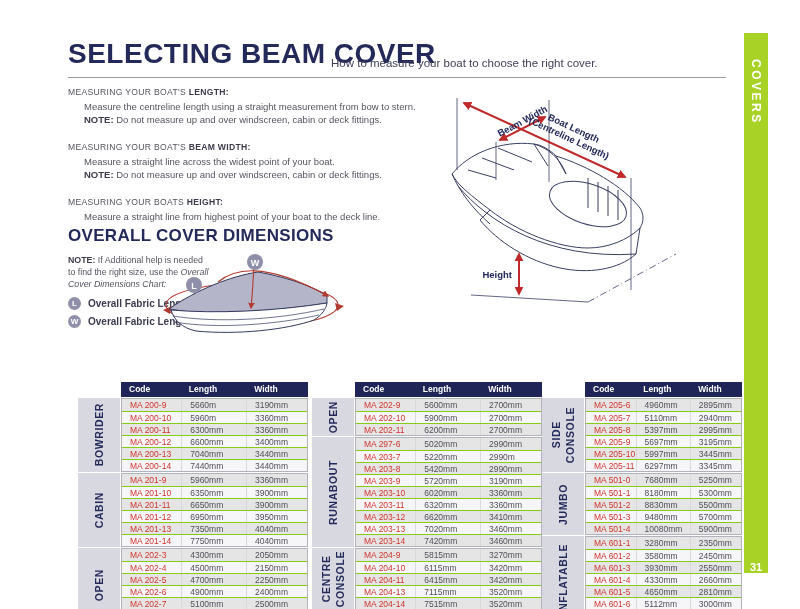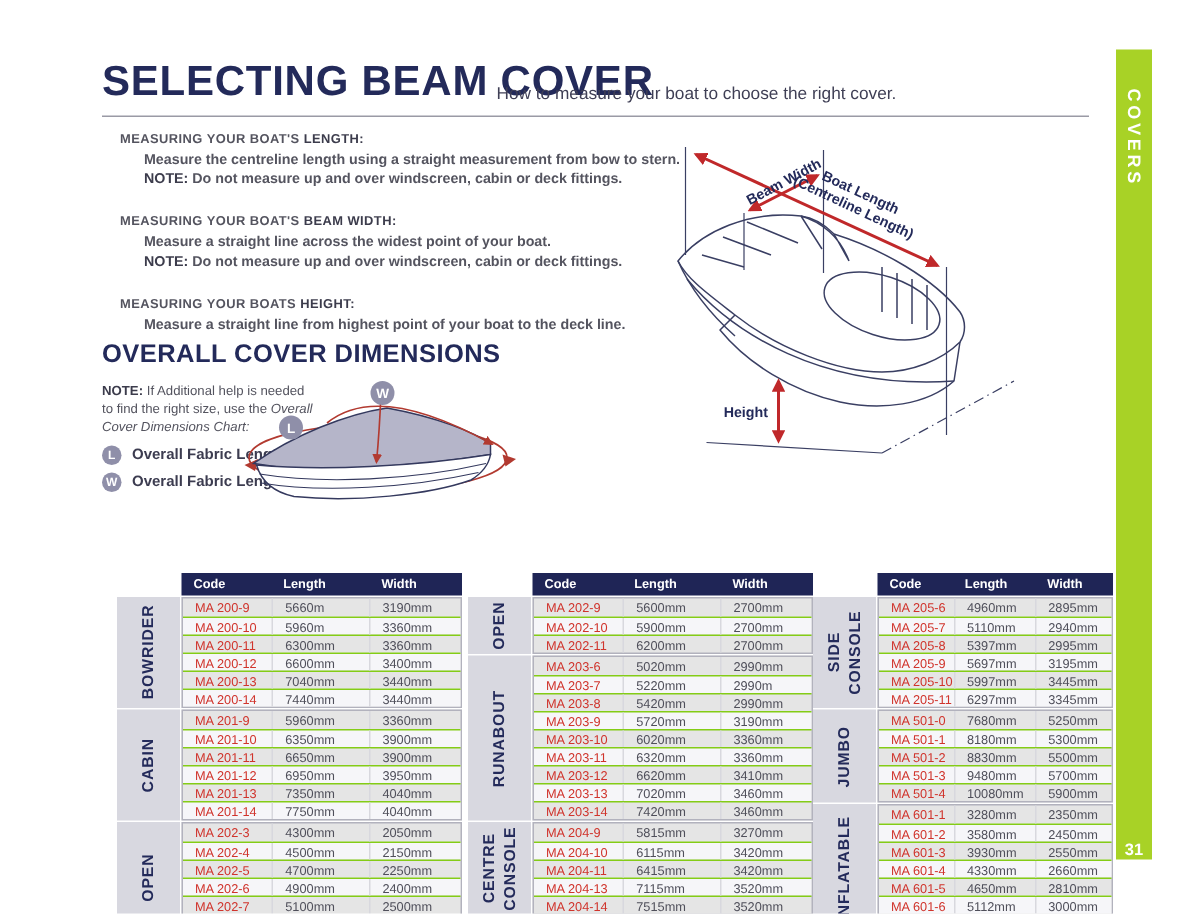--- a/index.html
+++ b/index.html
@@ -8,21 +8,21 @@
     font-family:"Liberation Sans", sans-serif;overflow:hidden;
     -webkit-font-smoothing:antialiased;
   }
   
   .title{position:absolute;left:68px;top:38px;font-size:28px;font-weight:bold;
     color:#232a5a;letter-spacing:.5px;}
   .subtitle{position:absolute;left:331px;top:57px;font-size:11.5px;
     color:#3f3f55;}
   .rule{position:absolute;left:68px;top:77px;width:658px;height:1px;background:#9a9aa5;}
   
-  .instr{position:absolute;left:80px;top:87px;width:392px;font-weight:bold;}
+  .instr{position:absolute;left:68px;top:87px;width:392px;}
   .iblock{margin-bottom:16px;}
   .ihead{font-size:8.6px;color:#54545f;letter-spacing:.3px;margin-bottom:4px;}
   .ihead b{color:#3c3c4c;}
   .iline{font-size:9.5px;color:#54545f;line-height:12.5px;padding-left:16px;}
   .iline b{color:#3c3c4c;}
   
   .overall-h{position:absolute;left:68px;top:226px;font-size:17px;font-weight:bold;
     color:#232a5a;letter-spacing:.3px;}
   .note{position:absolute;left:68px;top:254px;font-size:8.8px;color:#54545f;line-height:12px;width:170px;}
   .note b{color:#3c3c4c;}
@@ -310,21 +310,21 @@
           <div class="cell">2700mm</div>
         </div>
       </div>
     </div>
     <div class="tsection">
       <div class="tlabel">
         <span>RUNABOUT</span>
       </div>
       <div class="trows">
         <div class="trow">
-          <div class="cell code">MA 203-6</div>
+          <div class="cell code">MA 297-6</div>
           <div class="cell">5020mm</div>
           <div class="cell">2990mm</div>
         </div>
         <div class="trow">
           <div class="cell code">MA 203-7</div>
           <div class="cell">5220mm</div>
           <div class="cell">2990m</div>
         </div>
         <div class="trow">
           <div class="cell code">MA 203-8</div>

